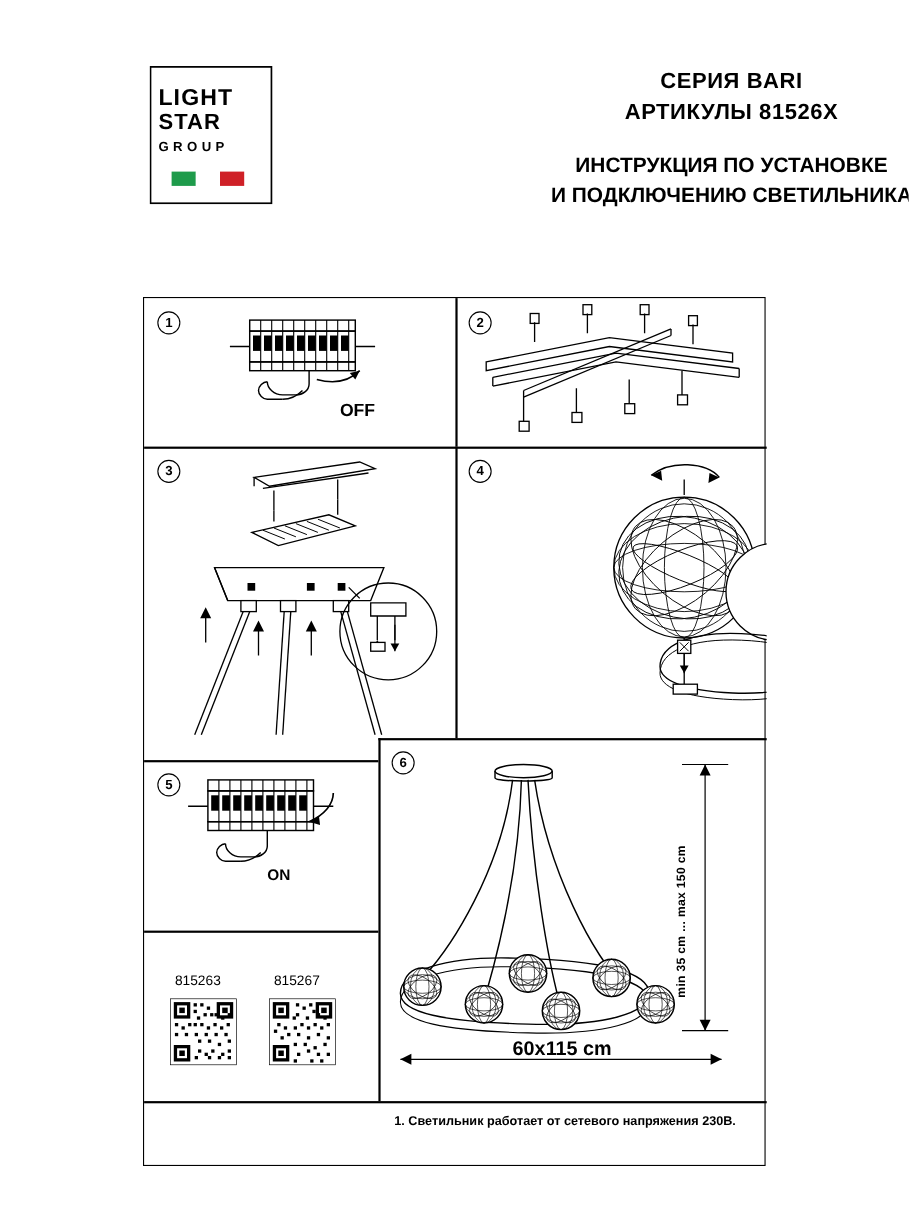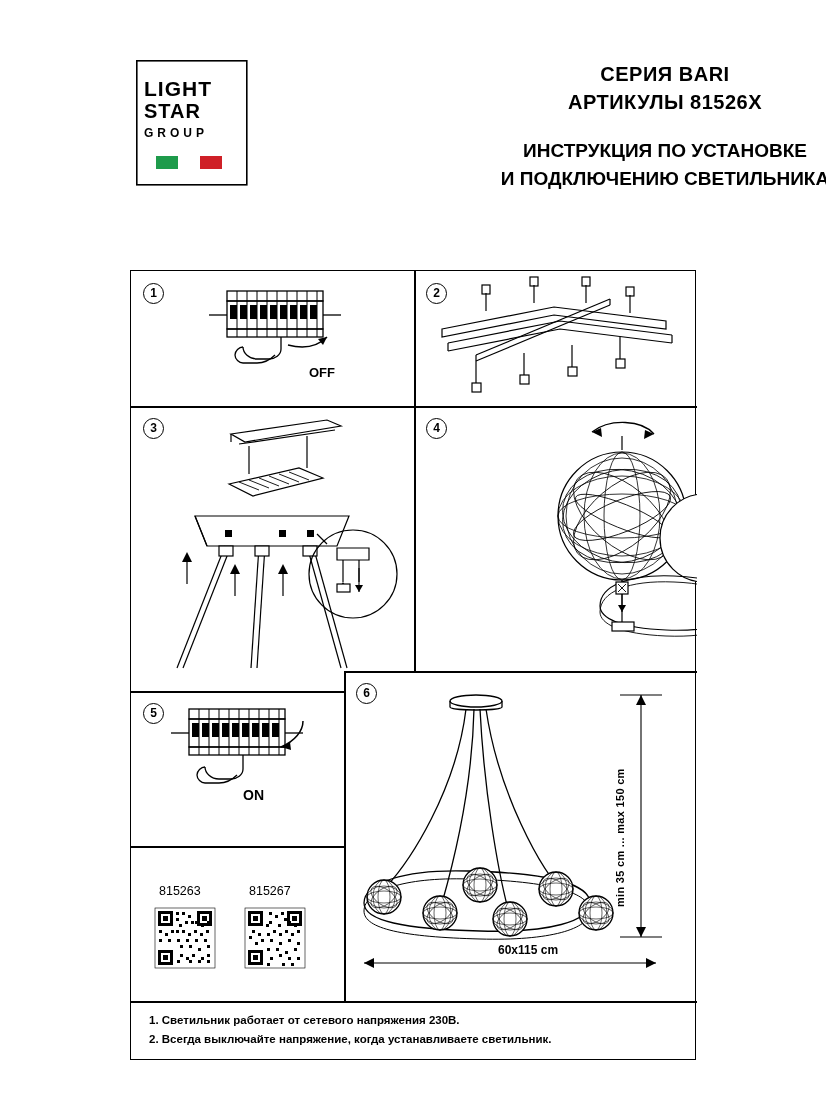--- a/index.html
+++ b/index.html
@@ -33,21 +33,21 @@
   .c2{left:283px;top:0;width:283px;height:135px;}
   .c3{left:0;top:135px;width:283px;height:285px;}
   .c4{left:283px;top:135px;width:283px;height:265px;}
   .c5{left:0;top:420px;width:213px;height:155px;}
   .c6{left:213px;top:400px;width:353px;height:330px;}
   .c7{left:0;top:575px;width:213px;height:155px;}
   .c8{left:0;top:730px;width:566px;height:60px;}
 
   .lbl{position:absolute;font-size:12px;font-weight:bold;}
 
-  .notes{position:absolute;left:18px;top:10px;width:520px;font-size:11.5px;font-weight:bold;line-height:19px;}
+  .notes{position:absolute;left:18px;top:10px;width:520px;font-size:11.5px;font-weight:bold;line-height:19px;text-align:right;}
   .qr-lbl{position:absolute;font-size:12.5px;font-weight:normal;}
 
   .dim-label{position:absolute;font-size:11px;font-weight:bold;}
   .vdim{position:absolute;font-size:11px;font-weight:bold;writing-mode:vertical-rl;transform:rotate(180deg);letter-spacing:.3px;}
 
   svg{display:block;}
 </style>
 </head>
 <body>
 
@@ -127,21 +127,21 @@
           <line x1="192" y1="44" x2="210" y2="44"></line>
 
           <path d="M150 66 L150 78 C150 84 144 88 138 88 L126 88 C118 88 112 82 112 76" stroke-width="1.3"></path>
           <path d="M112 76 C108 76 104 80 104 84 C104 88 108 92 112 92 L126 92" stroke-width="1.3"></path>
           <path d="M126 92 C134 92 140 88 144 84"></path>
 
           <path d="M157 74 C172 78 186 76 196 66" stroke-width="1.5"></path>
           <path d="M196 66 l-9 2 l5 6 z" fill="#000" stroke="none"></path>
         </g>
       </svg>
-      <div class="lbl" style="left:178px;top:94px;font-size:13px;">OFF</div>
+      <div class="lbl" style="left:178px;top:94px;font-size:16px;">OFF</div>
     </div>
 
     <div class="cell c2">
       <div class="num" style="left:12px;top:12px;">2</div>
       <svg width="283" height="135" style="position:absolute;left:0;top:0">
         <g stroke="#000" fill="none" stroke-width="1.2">
 
           <path d="M28 58 L140 36 L252 50 L252 58 L140 44 L28 66 Z" fill="#ffffff"></path>
           <path d="M34 72 L146 50 L258 64"></path>
           <path d="M34 80 L146 58 L258 72"></path>
@@ -515,24 +515,23 @@
           <path d="M297 266 l-5 -10 l10 0 z" fill="#000" stroke="none"></path>
           <line x1="276" y1="24" x2="318" y2="24" stroke-width="1.1"></line>
           <line x1="276" y1="266" x2="318" y2="266" stroke-width="1.1"></line>
 
           <line x1="20" y1="292" x2="312" y2="292" stroke-width="1.1"></line>
           <path d="M20 292 l10 -5 l0 10 z" fill="#000" stroke="none"></path>
           <path d="M312 292 l-10 -5 l0 10 z" fill="#000" stroke="none"></path>
         </g>
       </svg>
       <div class="vdim" style="left:270px;top:66px;height:170px;">min 35 cm ... max 150 cm</div>
-      <div class="dim-label" style="left:122px;top:272px;font-size:12px;margin-left:32px;">60x115 cm</div>
+      <div class="dim-label" style="left:122px;top:272px;font-size:18px;">60x115 cm</div>
     </div>
 
     <div class="cell c8">
       <div class="notes">
         <div>1. Светильник работает от сетевого напряжения 230В.</div>
-        <div>2. Всегда выключайте напряжение, когда устанавливаете светильник.</div>
       </div>
     </div>
 
   </div>
 </div>
 
 </body></html>

